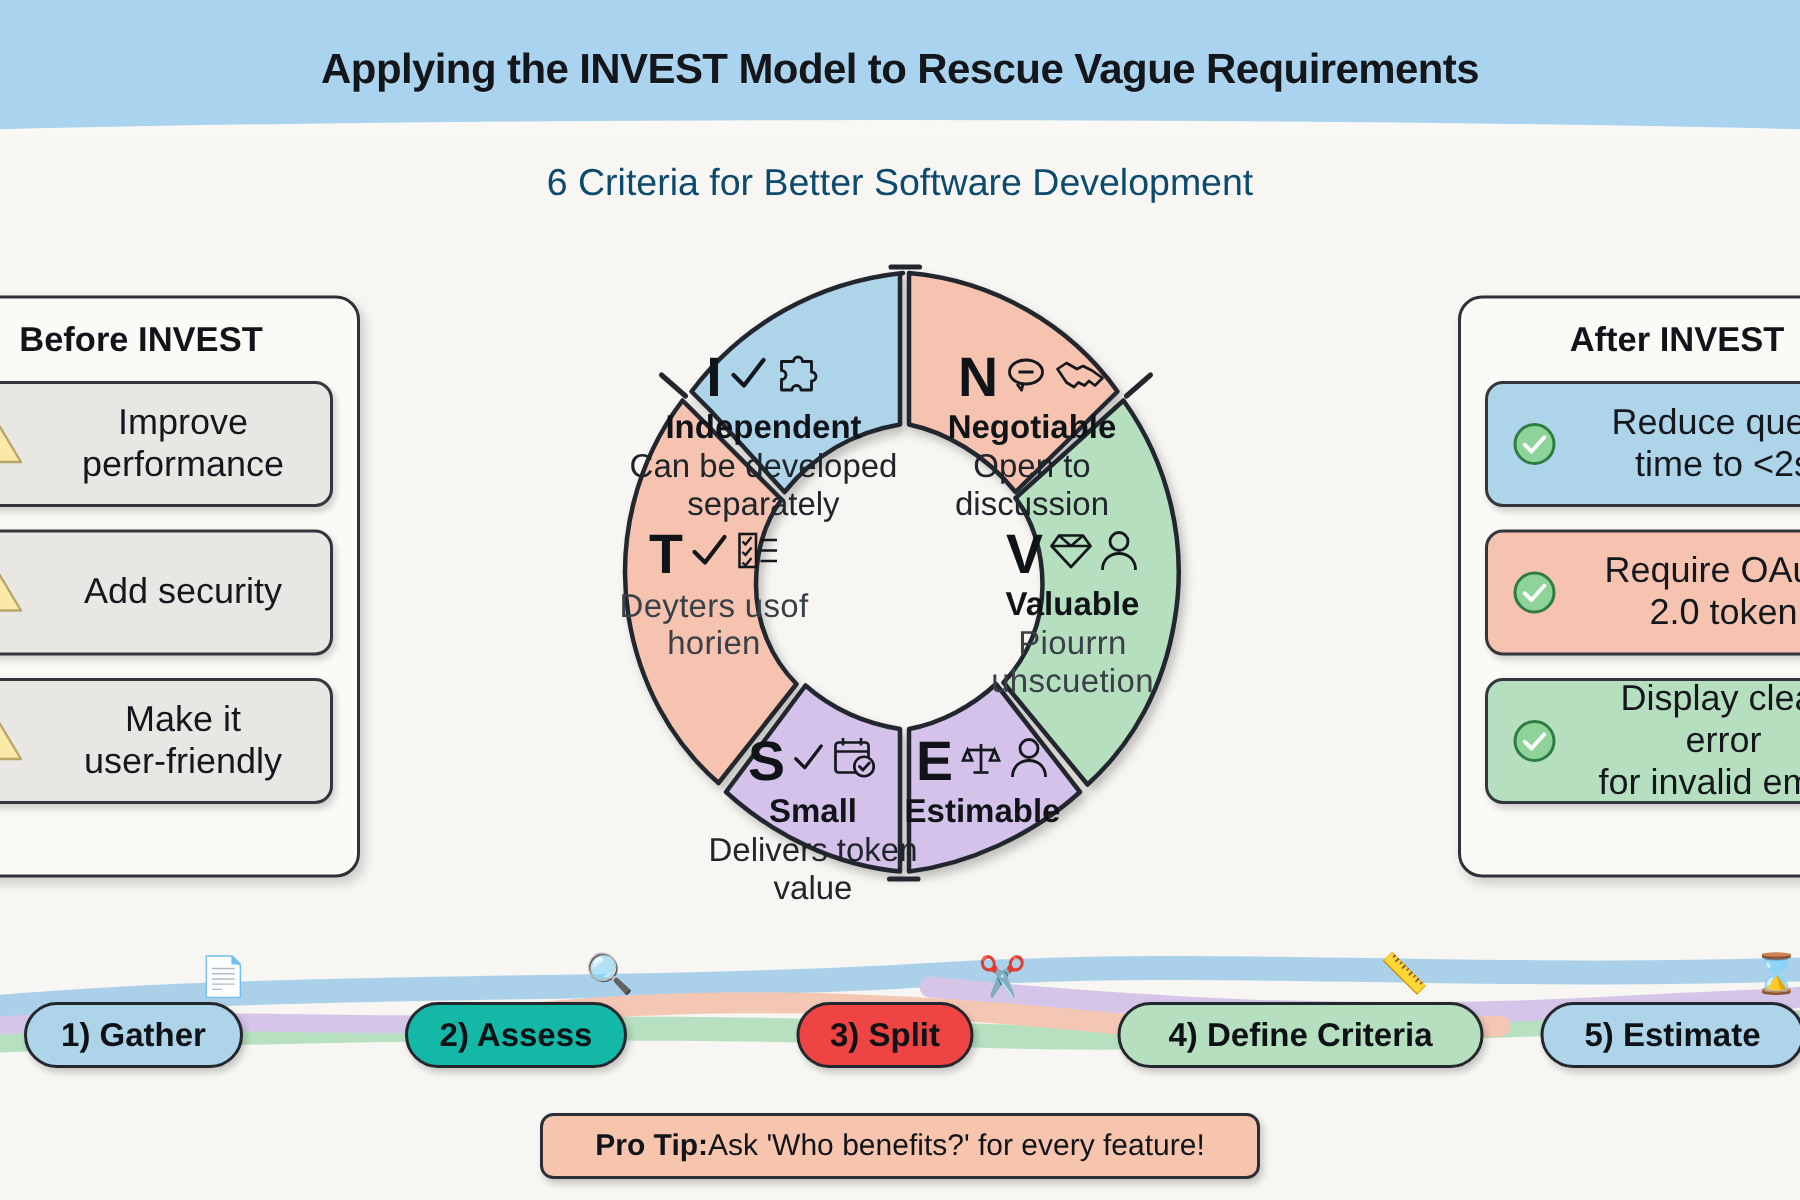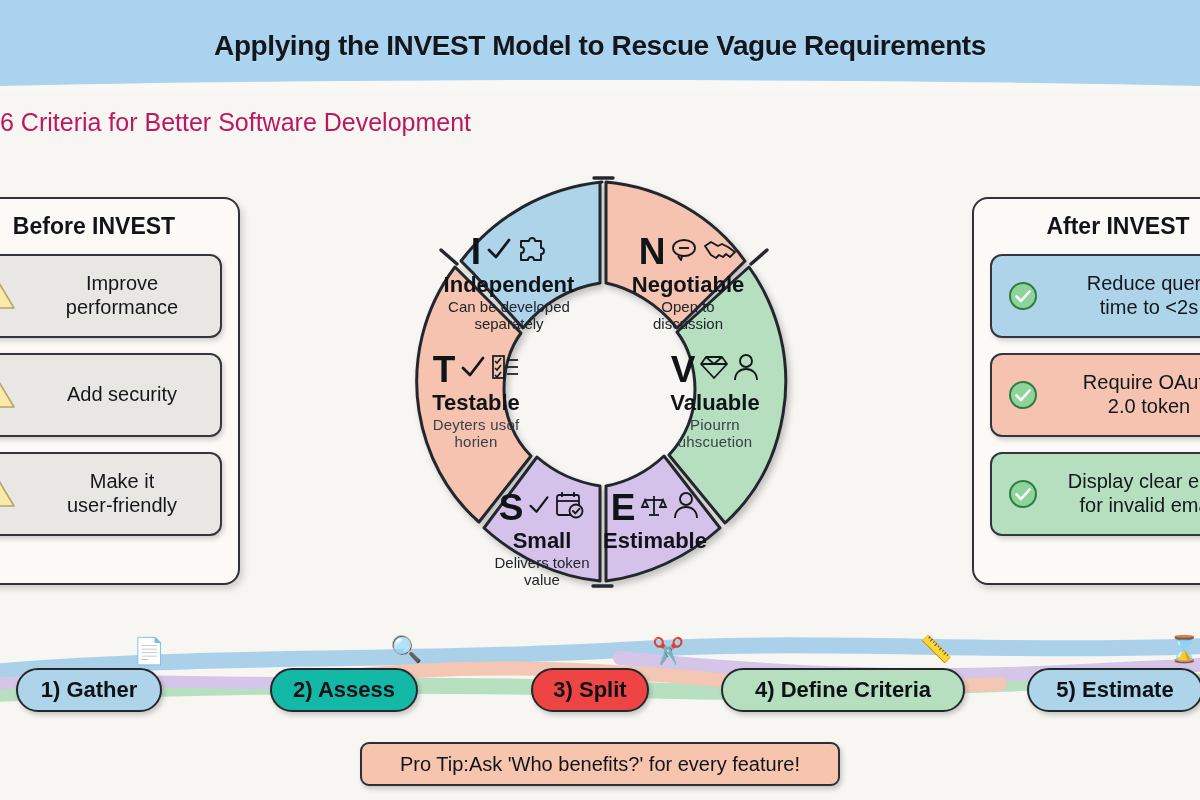--- a/index.html
+++ b/index.html
@@ -24,21 +24,21 @@
   }
   .header-title {
     position: absolute; left: 0; top: 0; width: 1200px; height: 92px;
     display: flex; align-items: center; justify-content: center;
     font-size: 28px; font-weight: bold; color: #13171c;
     letter-spacing: -0.4px; white-space: nowrap;
     text-shadow: 0 1px 0 rgba(255,255,255,.25);
   }
   .subtitle {
     position: absolute; left: 0; top: 108px; width: 1200px;
-    text-align: left; font-size: 25px; color: #be185d; font-weight: 500;
+    text-align: center; font-size: 25px; color: #0c4a6e; font-weight: 500;
   }
 
   
   .panel {
     position: absolute; top: 197px; height: 388px;
     border: 2.5px solid #2e3238; border-radius: 16px;
     background: #fbfaf7;
     box-shadow: 3px 4px 7px rgba(0,0,0,.16);
     padding-top: 14px;
   }
@@ -51,38 +51,38 @@
   .card {
     position: relative;
     margin: 0 16px 15px 16px; height: 84px;
     border: 2.2px solid #33373d; border-radius: 12px;
     display: flex; align-items: center;
     box-shadow: 2px 3px 5px rgba(0,0,0,.17);
   }
   .card-before { background: #e8e7e4; }
   .card-icon { width: 62px; flex: 0 0 62px; display:flex; align-items:center; justify-content:center; }
   .card-text {
-    flex: 1; text-align: center; font-size: 20px; color: #14181d;
+    flex: 1; text-align: center; font-size: 24px; color: #14181d;
     line-height: 1.18; padding-right: 6px; white-space: pre-line;
   }
   .panel-after .card-text { text-align: center; padding-right: 0; }
 
   
   .wheel { position: absolute; left: 355px; top: 168px; width: 490px; height: 490px; }
   .seg-label {
     position: absolute; text-align: center; width: 190px;
     color: #101419; pointer-events: none;
   }
   .seg-letterrow {
     display: flex; align-items: center; justify-content: center; gap: 5px;
     height: 42px; margin-bottom: 1px;
   }
   .seg-letter { font-size: 37px; font-weight: bold; line-height: 1; }
   .seg-name { font-size: 22px; font-weight: bold; line-height: 1.1; }
-  .seg-desc { font-size: 15px; line-height: 1.12; margin-top: 2px; color: #20252b; }
+  .seg-desc { font-size: 22px; line-height: 1.12; margin-top: 2px; color: #20252b; }
   .seg-desc.garbled { color: #3a4048; letter-spacing: .2px; }
 
   
   .timeline { position: absolute; left: 0; top: 628px; width: 1200px; height: 110px; }
   .pill {
     position: absolute; top: 40px; height: 44px;
     border: 2.6px solid #24282e; border-radius: 22px;
     display: flex; align-items: center; justify-content: center;
     font-size: 22px; font-weight: bold; color: #0e1216;
     box-shadow: 2px 3px 5px rgba(0,0,0,.2);
@@ -92,21 +92,21 @@
 
   
   .protip {
     position: absolute; left: 360px; top: 742px; width: 480px; height: 44px;
     background: #f7c4ae; border: 2.4px solid #2c3036; border-radius: 9px;
     display: flex; align-items: center; justify-content: center;
     font-size: 20px; color: #11151a;
     box-shadow: 2px 3px 5px rgba(0,0,0,.2);
     white-space: nowrap;
   }
-  .protip b { font-weight: normal; }
+  .protip b { font-weight: bold; }
 </style>
 </head>
 <body>
 
 <div class="header-band"></div>
 <div class="header-title">Applying the INVEST Model to Rescue Vague Requirements</div>
 <div class="subtitle">6 Criteria for Better Software Development</div>
 
 <div class="panel panel-before">
   <div class="panel-title">Before INVEST</div>
@@ -334,21 +334,20 @@
           <rect x="2" y="3" width="11" height="22"></rect>
           <path d="M4 8 l2 2 l4 -5" stroke-width="1.6"></path>
             <path d="M4 15 l2 2 l4 -5" stroke-width="1.6"></path>
             <path d="M4 22 l2 2 l4 -5" stroke-width="1.6"></path>
           <line x1="16" y1="7" x2="27" y2="7"></line>
             <line x1="16" y1="14" x2="27" y2="14"></line>
             <line x1="16" y1="21" x2="27" y2="21"></line>
         </svg>
       </span>
     </div>
-    <div class="seg-name">Testable</div>
     <div class="seg-desc garbled" style="white-space:pre-line">Deyters usof
 horien</div>
   </div>
 </div>
 
 <div class="timeline">
   <svg width="1200" height="110" viewBox="0 0 1200 110" style="position:absolute;left:0;top:0">
     <g fill="none" stroke-linecap="round" opacity="0.72">
       <path d="M-10 44 C 200 26, 420 34, 620 22 S 980 26, 1210 18" stroke="#8fc4e8" stroke-width="16"></path>
       <path d="M-10 66 C 200 58, 430 54, 640 62 S 1000 48, 1210 54" stroke="#9fd8ae" stroke-width="16"></path>
@@ -366,21 +365,21 @@
 
   <div class="pill" style="left:16px; width:146px; background:#aed4ea;">
     <span>1) Gather</span>
   </div>
   <div class="pill" style="left:270px; width:148px; background:#14b8a6;">
     <span>2) Assess</span>
   </div>
   <div class="pill" style="left:531px; width:118px; background:#ef4444;">
     <span>3) Split</span>
   </div>
-  <div class="pill" style="left:721px; width:244px; background:#b6dfc0;align-items:center;">
+  <div class="pill" style="left:745px; width:244px; background:#b6dfc0;align-items:center;">
     <span>4) Define Criteria</span>
   </div>
   <div class="pill" style="left:1027px; width:176px; background:#aed4ea;">
     <span>5) Estimate</span>
   </div>
 </div>
 
 <div class="protip">
   <b>Pro Tip:</b>
     <span> Ask 'Who benefits?' for every feature!</span>

